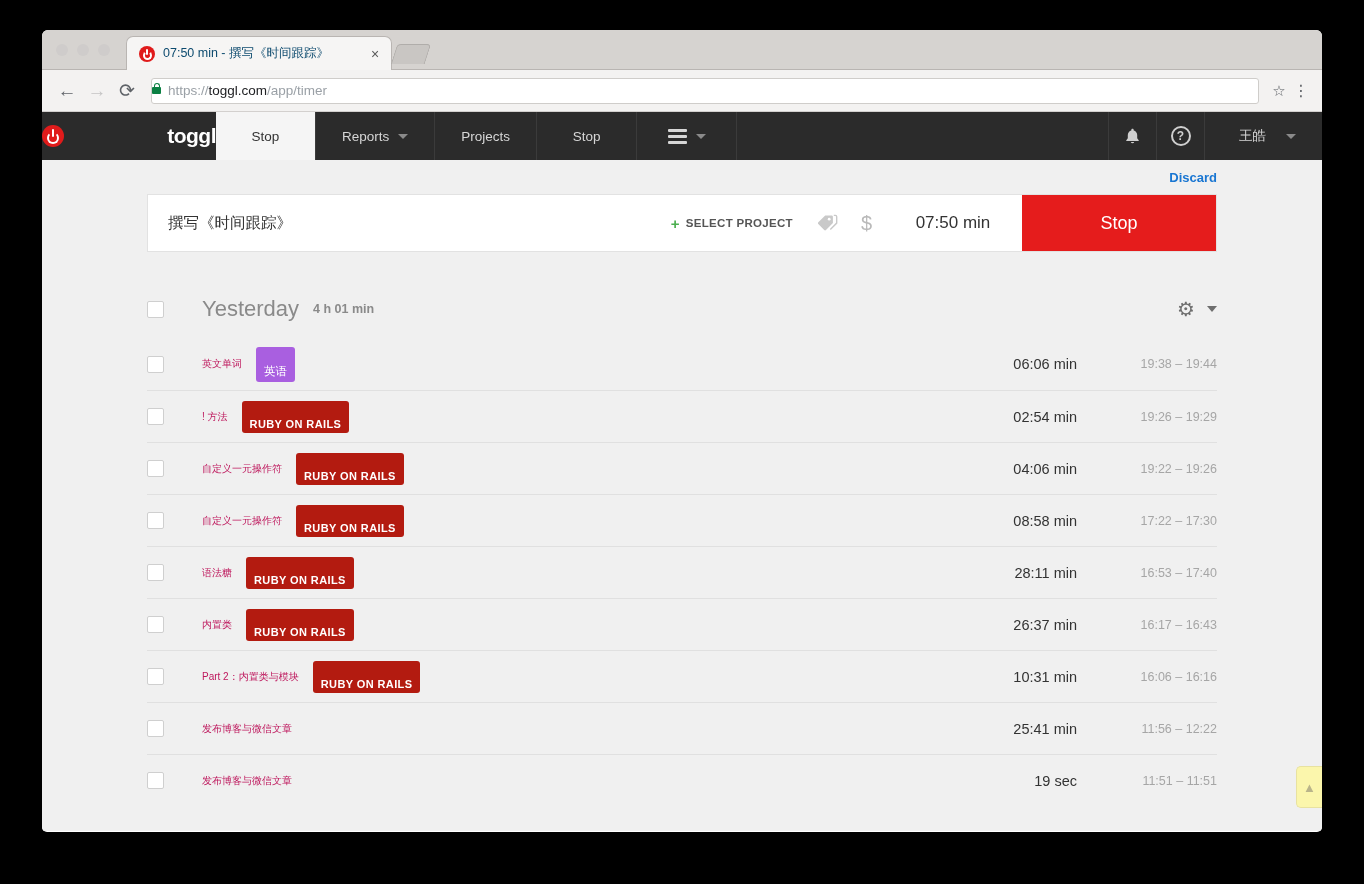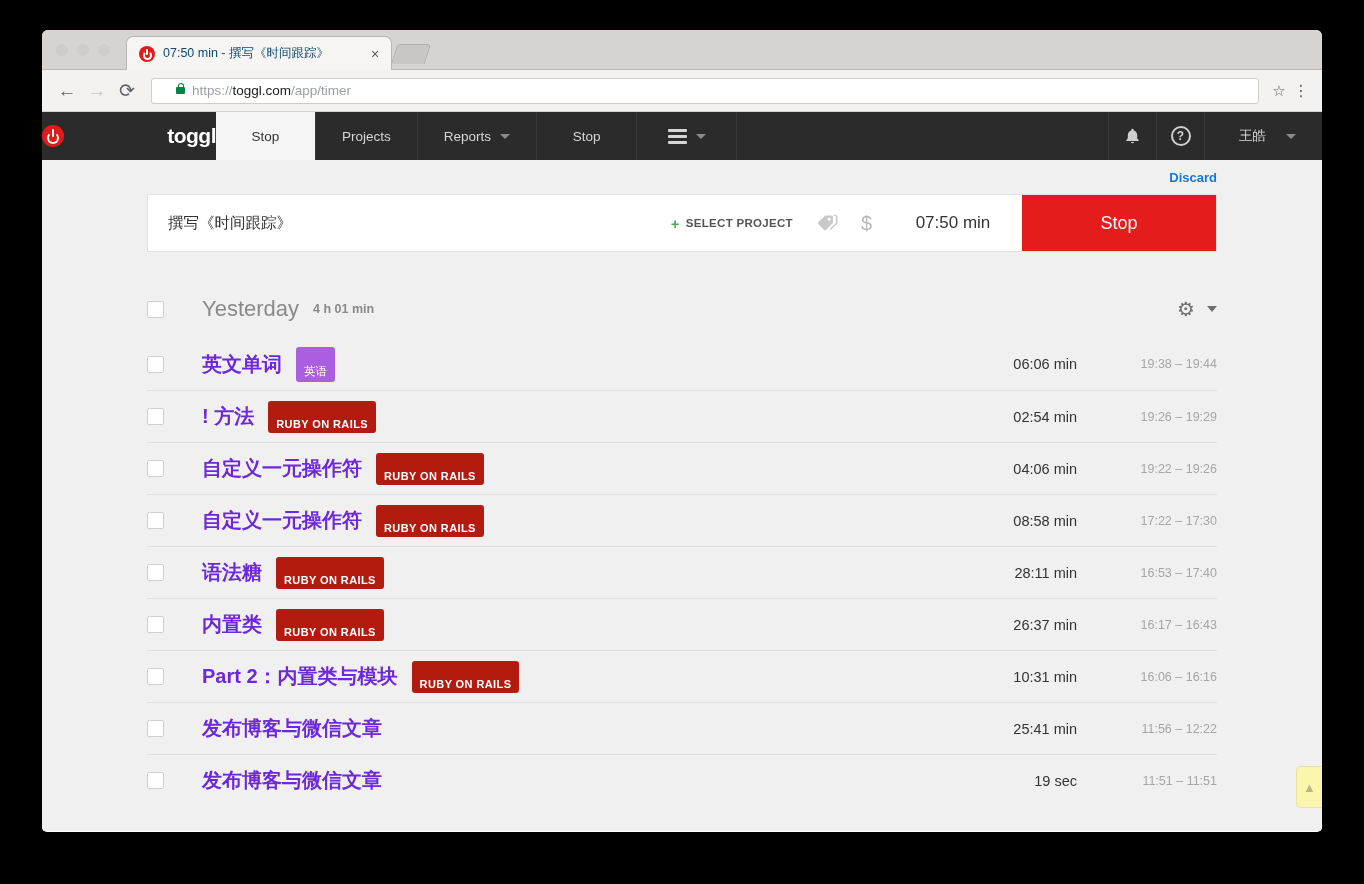--- a/index.html
+++ b/index.html
@@ -85,21 +85,21 @@
   .navbtn {
     width: 30px; height: 30px; flex: 0 0 30px;
     display: flex; align-items: center; justify-content: center;
     color: #5f6368; font-size: 19px; line-height: 1;
   }
   .navbtn.disabled { color: #c4c4c4; }
   .omnibox {
     flex: 1 1 auto; height: 26px; margin: 0 9px;
     background: #fff; border: 1px solid #cfcdca;
     border-radius: 3px;
-    display: flex; align-items: center; padding: 0 24px;
+    display: flex; align-items: center; padding: 0 0;
   }
   .lock {
     width: 9px; height: 7px; background: #0b8043;
     border-radius: 1px; position: relative; margin-right: 7px;
     flex: 0 0 9px;
   }
   .lock::before {
     content: ""; position: absolute; left: 1.5px; top: -4px;
     width: 6px; height: 6px;
     border: 1.5px solid #0b8043; border-bottom: none;
@@ -243,21 +243,21 @@
   .entries { margin: 0 105px; }
   .entry {
     height: 52px; display: flex; align-items: center;
     border-top: 1px solid #e0e0e0;
   }
   .entry:first-child { border-top: none; }
   .entry-desc {
     margin-left: 38px; display: flex; align-items: center; gap: 14px;
     flex: 1 1 auto; min-width: 0;
   }
-  .entry-title { font-size: 20px; color: #6d28d9; white-space: nowrap; font-weight: bold; }
+  .entry-title { font-size: 10px; color: #be185d; white-space: nowrap; }
   .badge {
     font-size: 11px; font-weight: 700; letter-spacing: .4px;
     color: #fff; border-radius: 3px; padding: 17px 8px 3px;
     white-space: nowrap;
   }
   .badge.project { background: #b31b10; }
   .badge.tag { background: #a95fe0; font-weight: 400; letter-spacing: 0; font-size: 11.5px; }
   .entry-dur {
     font-size: 14.5px; color: #333; text-align: right;
     width: 100px; flex: 0 0 100px;
@@ -314,25 +314,25 @@
       <div class="topnav">
         <div class="logo">
           <span class="logo-mark"></span>
           <span class="logo-text">toggl</span>
         </div>
 
         <div class="navitem active">
           <span>Stop</span>
         </div>
         <div class="navitem">
-          <span>Projects</span>
-        </div>
-        <div class="navitem">
           <span>Reports</span>
           <span class="caret"></span>
+        </div>
+        <div class="navitem">
+          <span>Projects</span>
         </div>
         <div class="navitem">
           <span>Stop</span>
         </div>
         <div class="navitem hamburger">
           <span class="burger">
               <i></i>
               <i></i>
               <i></i>
             </span>

